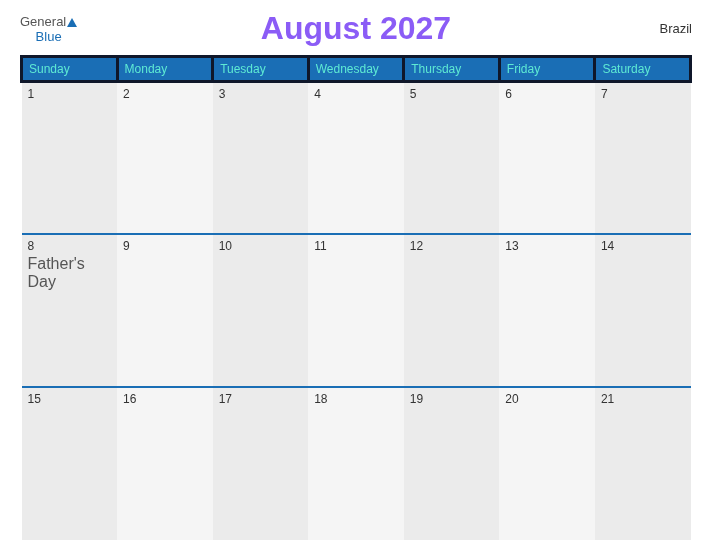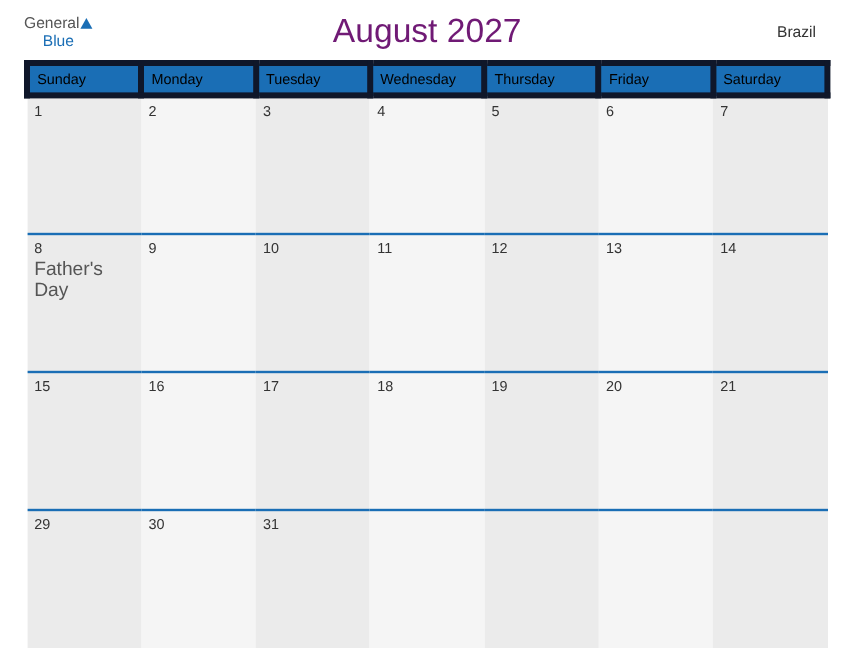--- a/index.html
+++ b/index.html
@@ -25,50 +25,50 @@
 
     .logo {
       position: absolute;
       left: 0;
       display: flex;
       flex-direction: column;
       align-items: center;
     }
 
     .title {
-      font-size: 28px;
-      font-weight: normal;
-      color: #701a75;
+      font-size: 32px;
+      font-weight: bold;
+      color: #8b5cf6;
       text-align: center;
     }
 
     .country {
       position: absolute;
-      right: 12px;
+      right: 0;
       font-size: 13px;
       color: #333;
     }
 
     .calendar {
       width: 100%;
       border-collapse: collapse;
       flex: 1;
     }
 
     .calendar thead tr {
       background-color: #1a6eb5;
     }
 
     .calendar thead th {
-      color: #000000;
+      color: #5eead4;
       font-size: 12px;
       font-weight: normal;
       padding: 4px 6px;
       text-align: left;
-      border: 5px solid #0f172a;
+      border: 3px solid #0f172a;
     }
 
     .calendar tbody tr {
       border-top: 2px solid #1a6eb5;
     }
 
     .calendar tbody td {
       vertical-align: top;
       padding: 4px 6px;
       font-size: 12px;
@@ -215,29 +215,14 @@
         <td>
           <span class="day-num">19</span>
         </td>
         <td>
           <span class="day-num">20</span>
         </td>
         <td>
           <span class="day-num">21</span>
         </td>
       </tr>
-      <tr>
-        <td>
-          <span class="day-num">29</span>
-        </td>
-        <td>
-          <span class="day-num">30</span>
-        </td>
-        <td>
-          <span class="day-num">31</span>
-        </td>
-        <td></td>
-        <td></td>
-        <td></td>
-        <td></td>
-      </tr>
     </tbody>
 </table>
 
 </body></html>

